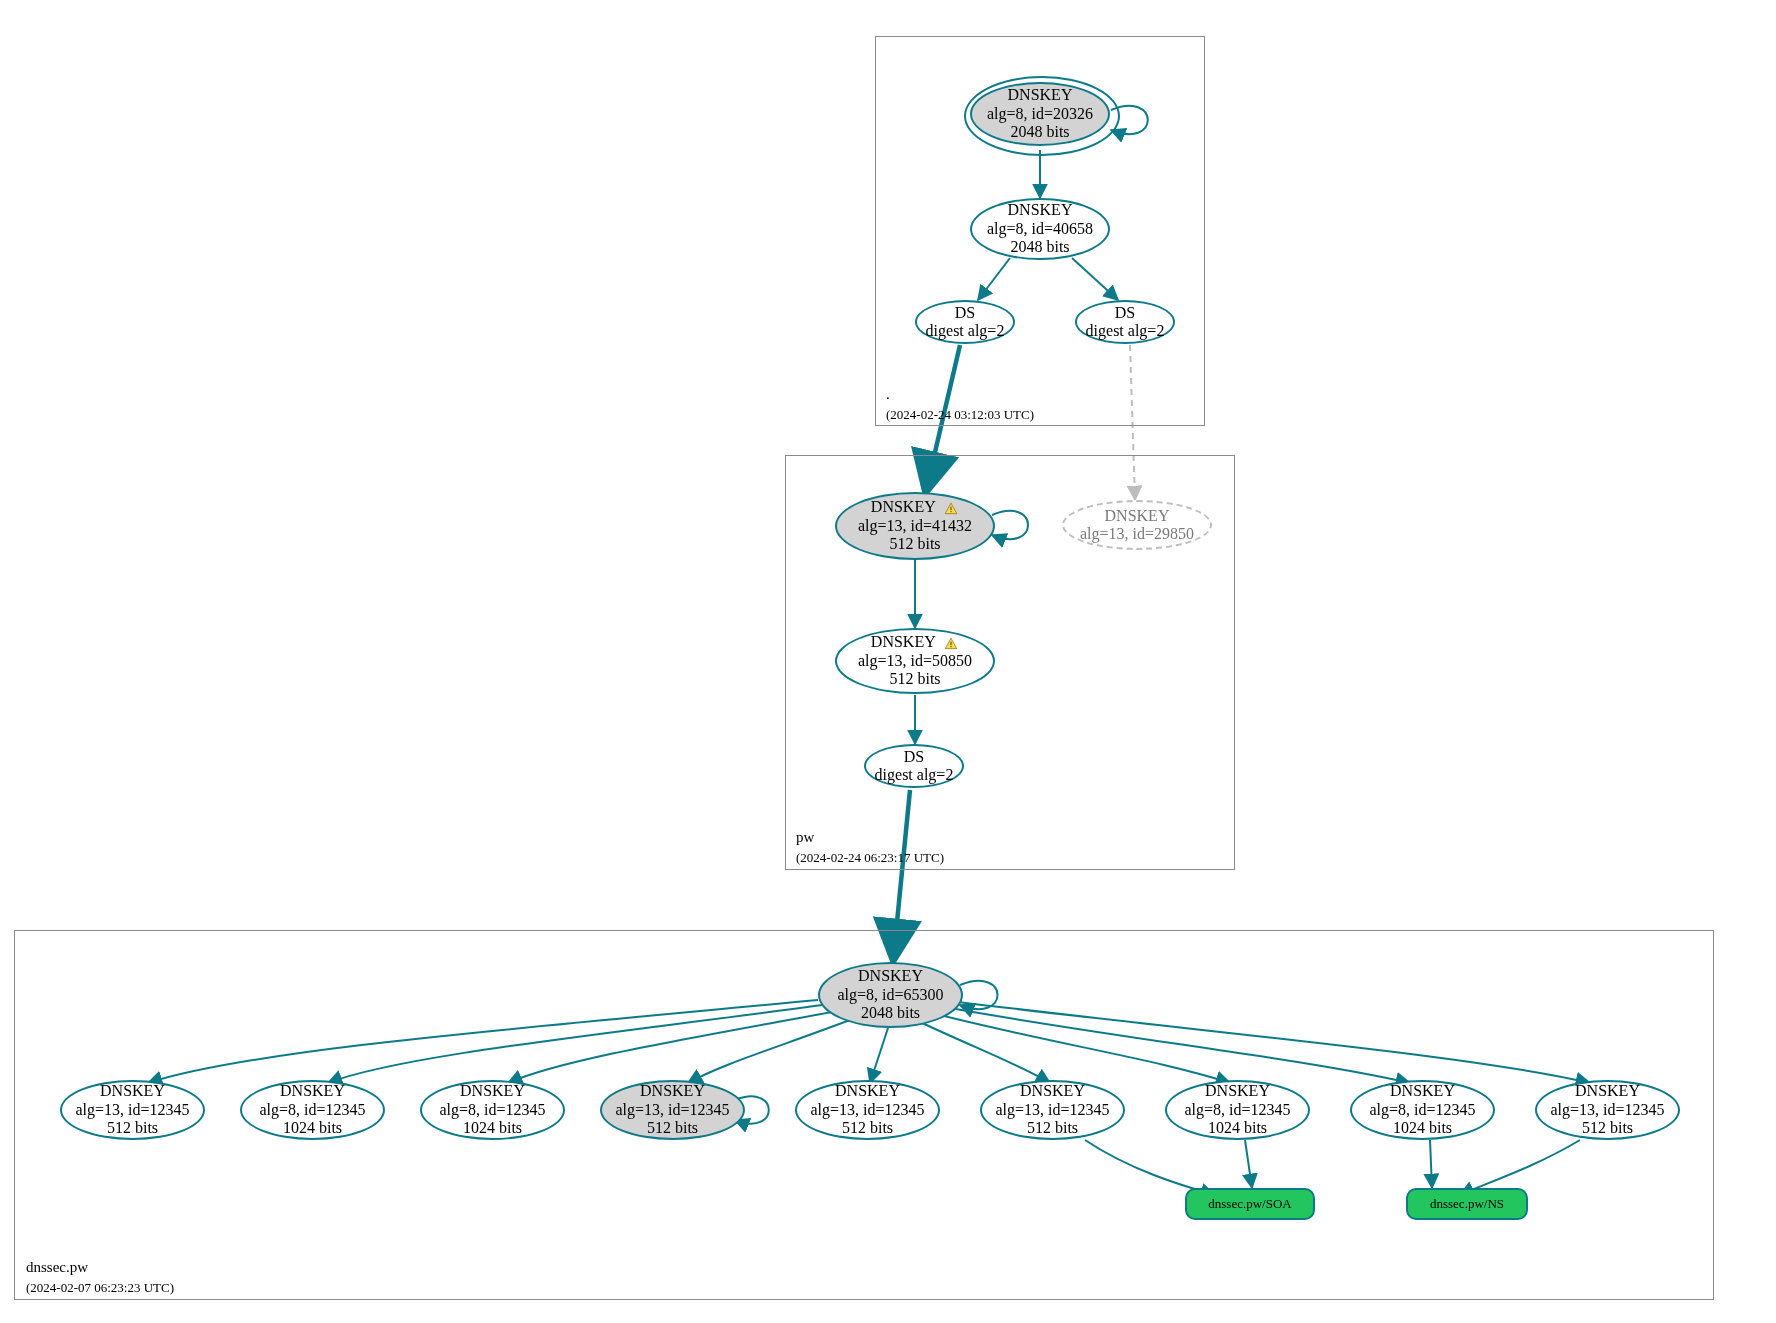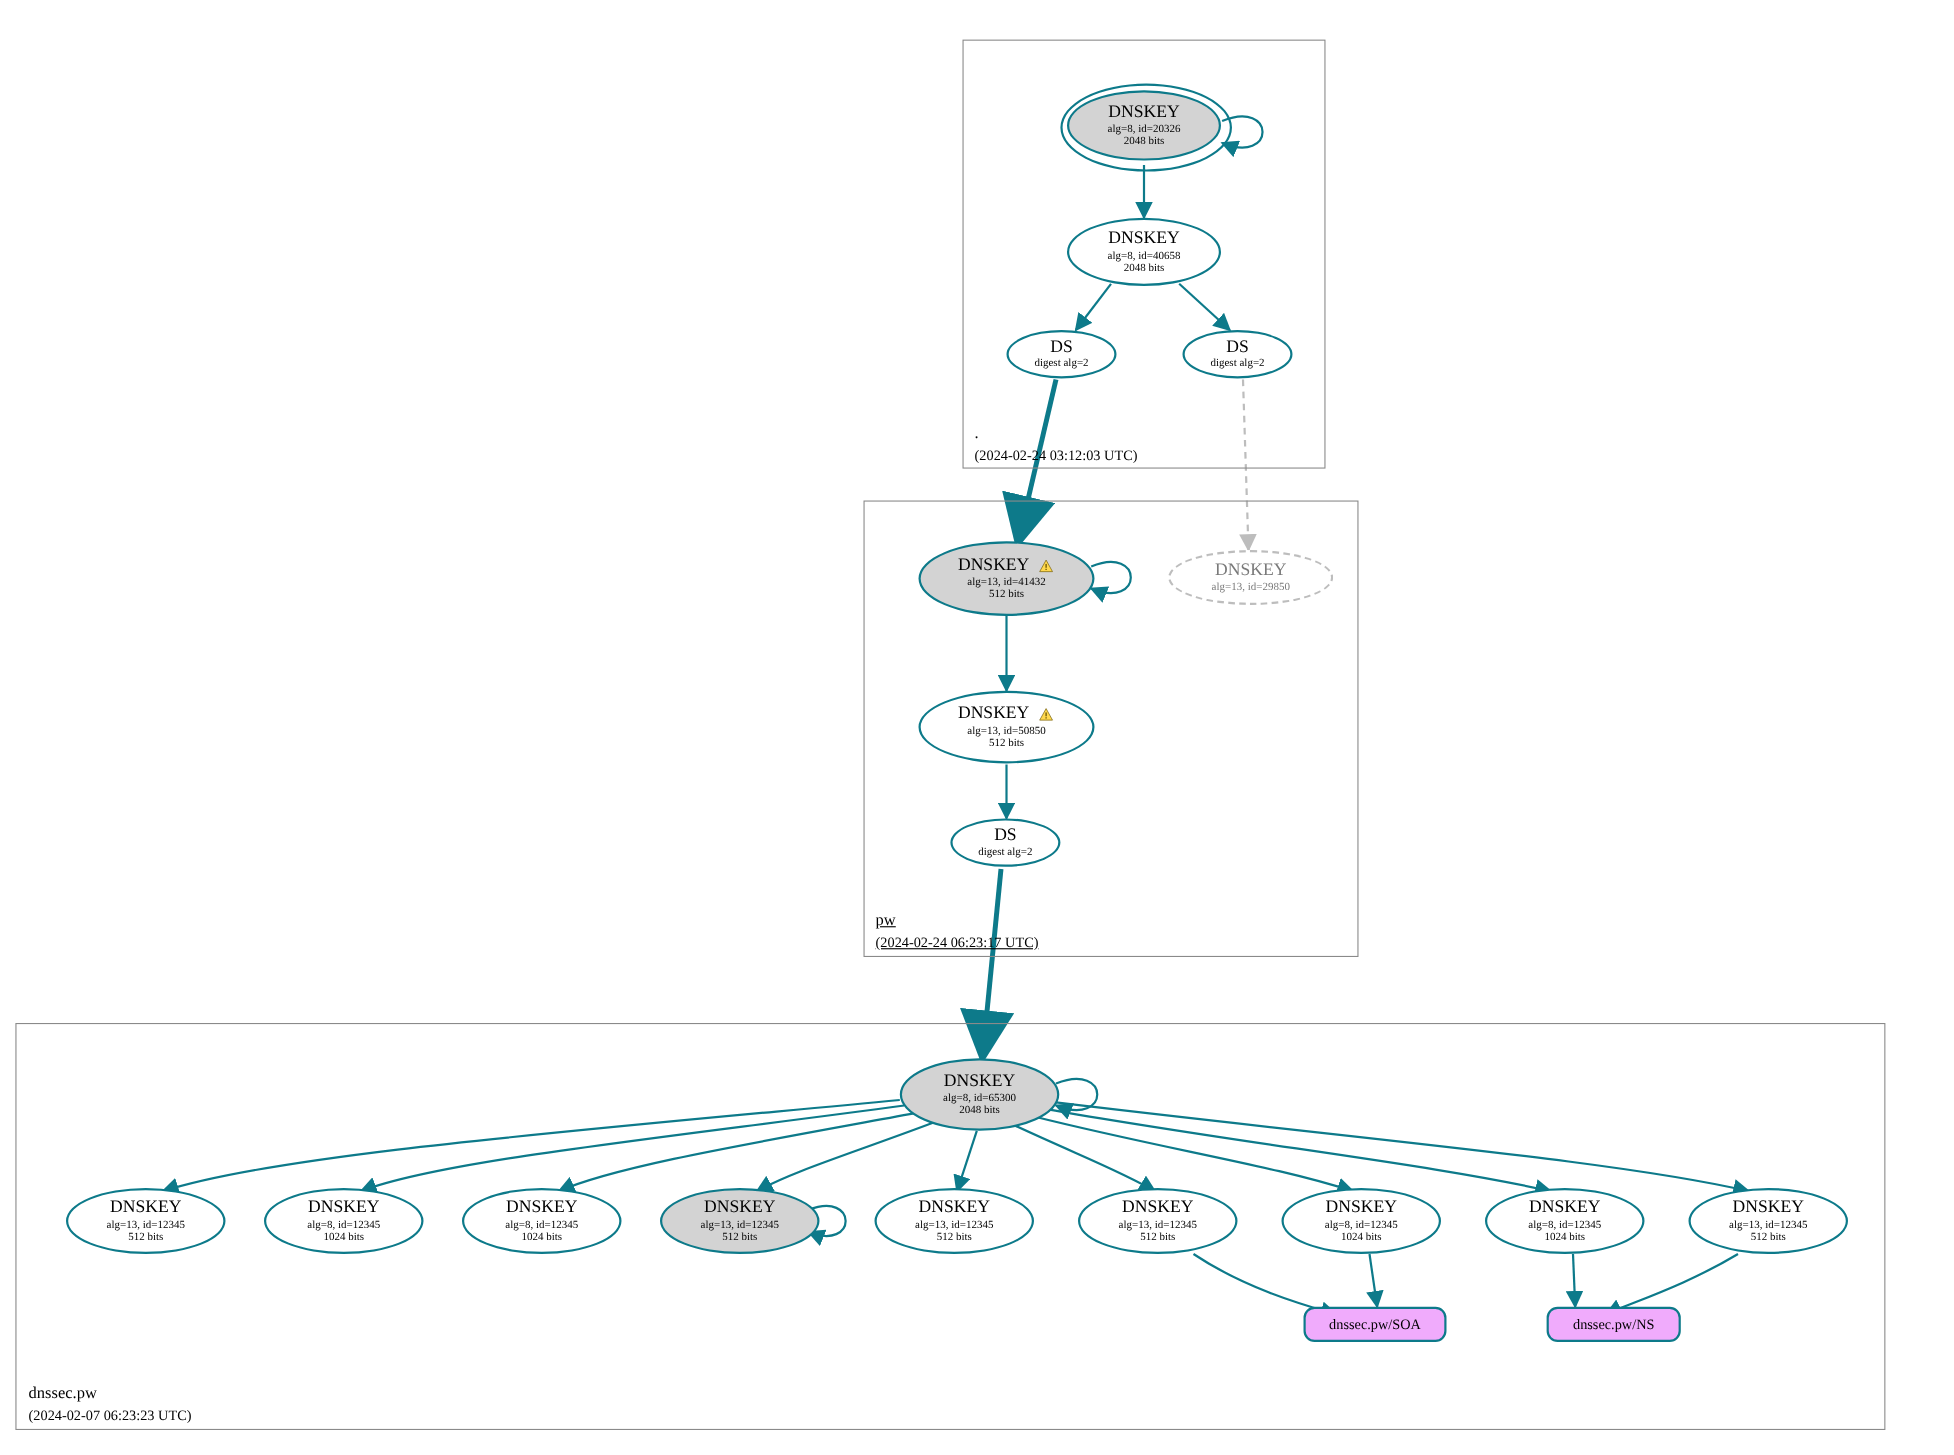--- a/index.html
+++ b/index.html
@@ -33,37 +33,37 @@
     text-align: center;
     display: flex;
     flex-direction: column;
     align-items: center;
     justify-content: center;
     line-height: 1.15;
     font-size: 13px;
     color: #000;
   }
   .node .title { font-size: 16px; }
-  .node .sub   { font-size: 10px; }
+  .node .sub   { font-size: 16px; }
   .ellipse {
     border-radius: 50%;
   }
   .teal-solid  { border: 2px solid #0d7a8a; background: #ffffff; }
   .teal-gray   { border: 2px solid #0d7a8a; background: #d3d3d3; }
   .gray-dash   { border: 2px dashed #bdbdbd; background: #ffffff; color:#7a7a7a; }
   .teal-double-outer {
     position: absolute;
     border: 2px solid #0d7a8a;
     border-radius: 50%;
     background: transparent;
   }
   .rrbox {
     border: 2px solid #0d7a8a;
     border-radius: 10px;
-    background: #f0abfc;
+    background: #22c55e;
   }
   .warn-icon {
     display: inline-block;
     width: 16px; height: 14px;
     vertical-align: middle;
     margin-left: 4px;
   }
   svg.edges {
     position: absolute;
     left: 0; top: 0;
@@ -128,21 +128,21 @@
   <path d="M 1580 1140 C 1530 1170, 1480 1185, 1460 1195" fill="none" stroke="#0d7a8a" stroke-width="2" marker-end="url(#ah-teal)"></path>
 </svg>
 
 <div class="zone-box" style="left:875px; top:36px; width:330px; height:390px;"></div>
 <div class="zone-label" style="left:886px; top:385px;">
   <span>.</span><br>
   <span class="ts">(2024-02-24 03:12:03 UTC)</span>
 </div>
 
 <div class="zone-box" style="left:785px; top:455px; width:450px; height:415px;"></div>
-<div class="zone-label" style="left:796px; top:828px;text-decoration:underline;">
+<div class="zone-label" style="left:796px; top:828px;">
   <span>pw</span><br>
   <span class="ts">(2024-02-24 06:23:17 UTC)</span>
 </div>
 
 <div class="zone-box" style="left:14px; top:930px; width:1700px; height:370px;"></div>
 <div class="zone-label" style="left:26px; top:1258px;">
   <span>dnssec.pw</span><br>
   <span class="ts">(2024-02-07 06:23:23 UTC)</span>
 </div>
 

